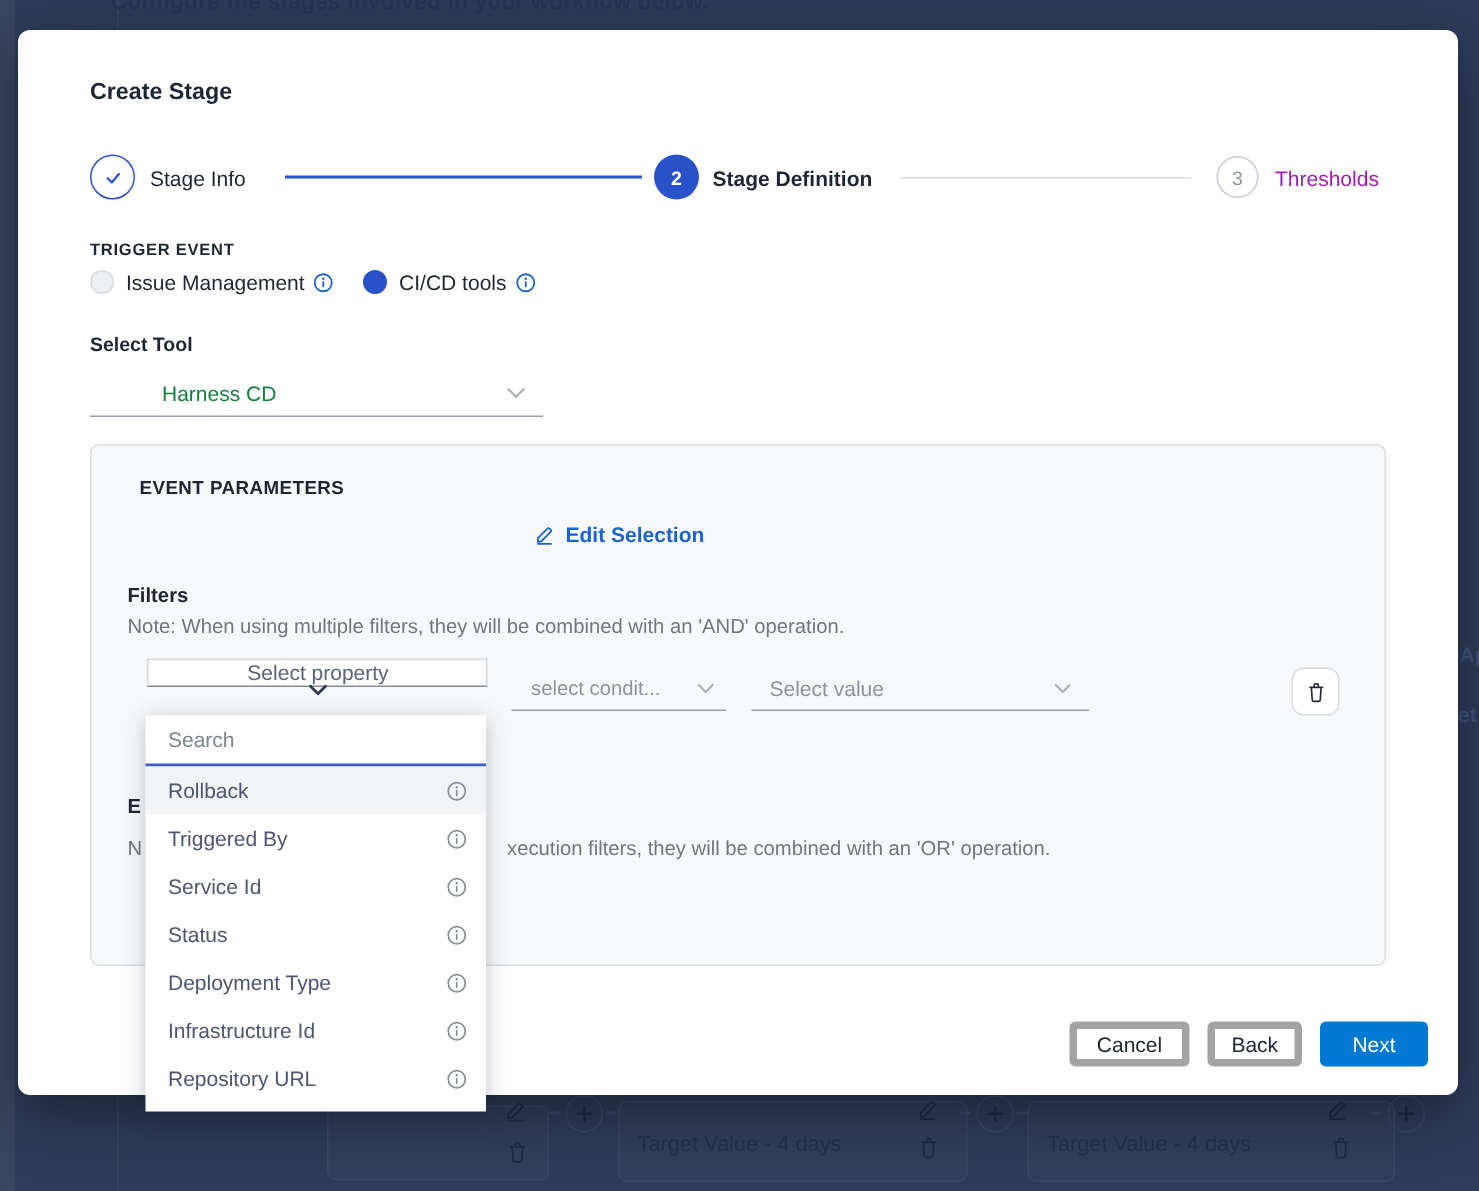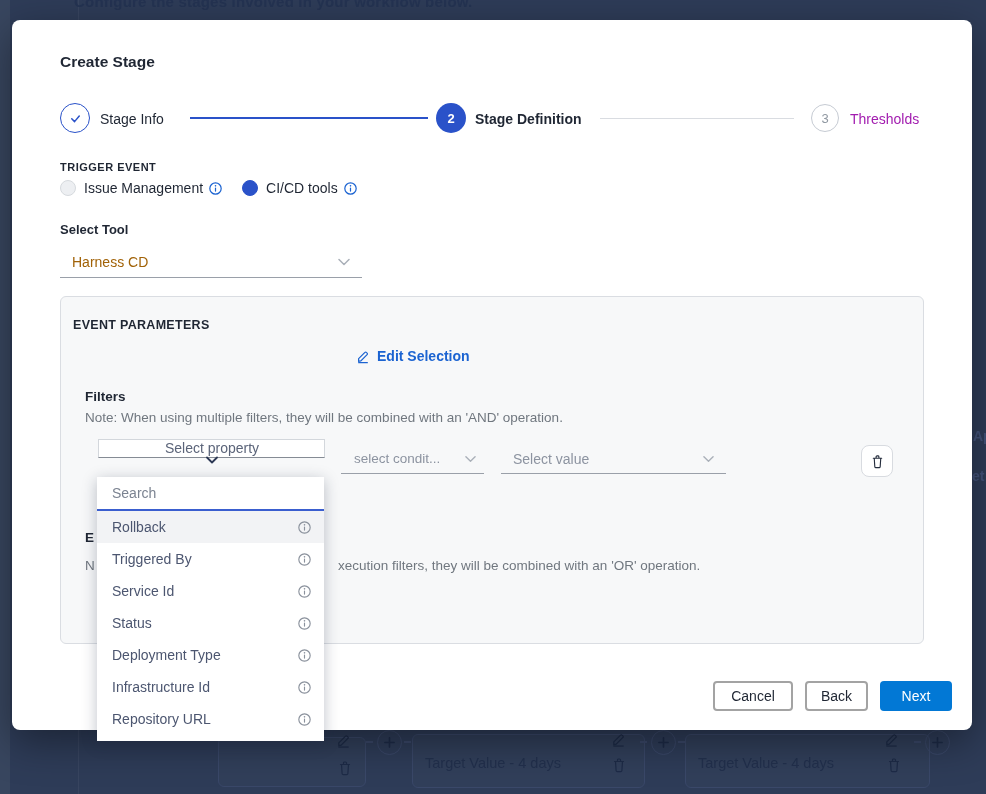--- a/index.html
+++ b/index.html
@@ -49,28 +49,28 @@
   .radio-label { font-size:14px; color:var(--text-dark,#1f2633); margin:0 6px 0 8px; white-space:nowrap; }
   .icn { display:inline-flex; }
   .info-blue { color:var(--link-blue,#1b63d1); }
   .info-gray { color:#8a919c; }
   .gap20 { width:20px; }
 
   
   .tool-label { left:48px; top:202px; font-size:13px; font-weight:700; color:var(--text-dark,#1f2633); }
   .tool-select { left:48px; top:226px; width:302px; height:32px; border-bottom:1px solid #9aa0a9;
                  display:flex; align-items:center; justify-content:space-between; padding:0 12px; }
-  .tool-value { font-size:14px; color:#a16207; }
+  .tool-value { font-size:14px; color:#15803d;margin-left:36px; }
   .chev-gray { color:#aab0b9; }
   .chev-dark { color:#2c3854; }
 
   
   .panel { left:48px; top:276px; width:864px; height:348px; background:var(--panel-bg,#f7f8f9);
            border:1px solid var(--panel-border,#dadde2); border-radius:6px; }
-  .panel-title { left:12px; top:21px; font-size:12.5px; font-weight:700; letter-spacing:.3px; color:var(--text-dark,#1f2633); }
+  .panel-title { left:32px; top:21px; font-size:12.5px; font-weight:700; letter-spacing:.3px; color:var(--text-dark,#1f2633); }
   .badge { left:20px; top:46px; height:27px; border-radius:14px; background:var(--badge-bg,#e1f0fb);
            display:inline-flex; align-items:center; padding:0 15px; font-size:14px; font-weight:500; color:#1c2b4e; white-space:nowrap; }
   .edit-link { left:295px; top:51px; display:flex; align-items:center; gap:7px;
                color:var(--link-blue,#1b63d1); font-size:14px; font-weight:600; cursor:pointer; white-space:nowrap; }
   .filters-title { left:24px; top:92px; font-size:13.5px; font-weight:700; color:var(--text-dark,#1f2633); }
   .filters-note  { left:24px; top:113px; font-size:13.5px; color:var(--text-gray,#70777f); white-space:nowrap; }
 
   .prop-select { left:37px; top:142px; width:227px; height:19px; background:#fff;
                  border:1px solid #d3d7dc; border-bottom-color:#858b94;
                  display:flex; align-items:center; justify-content:space-between; padding:0 14px 0 15px;flex-direction:column; }
@@ -95,21 +95,21 @@
                   font-family:inherit; color:#2c3854; background:transparent; }
   .search-input::placeholder { color:#7b8391; }
   .dd-item { height:32px; display:flex; align-items:center; padding:0 13px 0 15px;
              font-size:14px; color:#4c5670; cursor:pointer; }
   .dd-item.hl { background:#f2f3f5; }
   .dd-item .icn { margin-left:auto; }
 
   
   .btn { top:661px; height:30px; border-radius:4px; font-size:14px;
          display:flex; align-items:center; justify-content:center; cursor:pointer; }
-  .btn-outline { background:#fff; border:2px solid #a3a3a3; color:var(--text-dark,#1f2633); }
+  .btn-outline { background:#fff; border:5px solid #a3a3a3; color:var(--text-dark,#1f2633); }
   .btn-cancel { left:701px; width:80px; }
   .btn-back   { left:793px; width:63px; }
   .btn-next   { left:868px; width:72px; background:var(--primary-blue,#0278d5); color:#fff; border:none; font-weight:500; }
 </style>
 </head>
 <body>
 
 <div class="abs bg-left-strip"></div>
 <div class="abs bg-vline"></div>
 <div class="abs bg-top-text">Configure the stages involved in your workflow below.</div>

